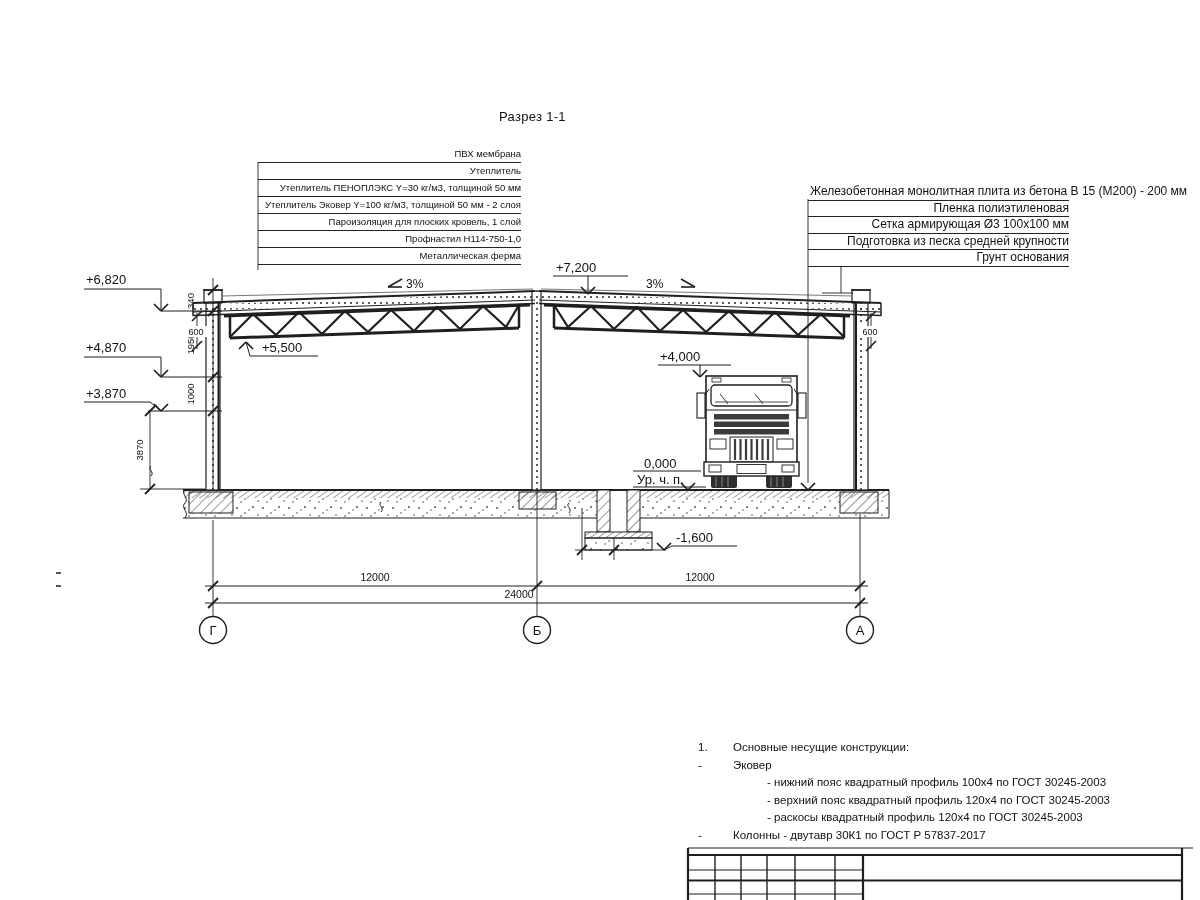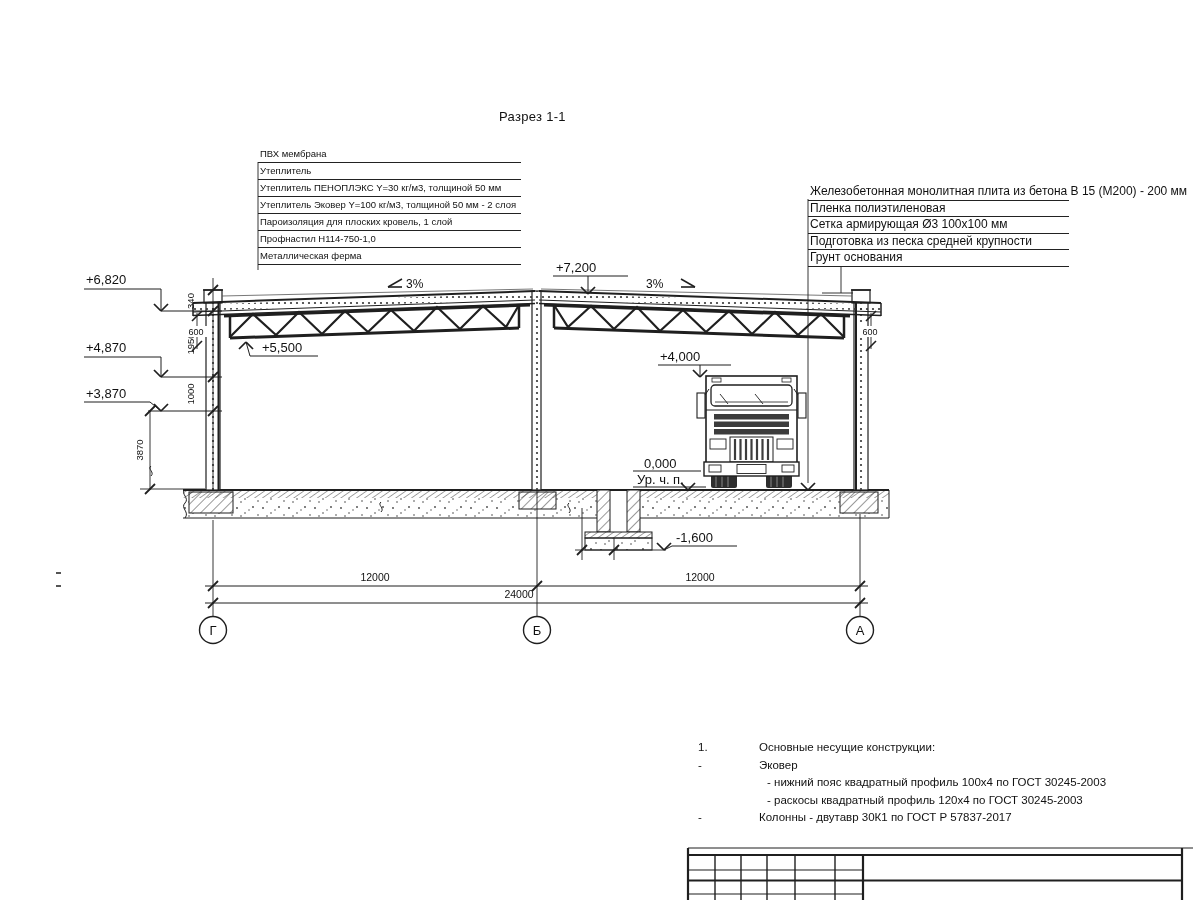--- a/index.html
+++ b/index.html
@@ -8,31 +8,31 @@
   svg{position:absolute;left:0;top:0;}
   svg text{font-family:"Liberation Sans",sans-serif;fill:#111;}
   .t13{font-size:13px;}
   .t10{font-size:10.5px;}
   .t95{font-size:9.5px;}
   .t9{font-size:9px;}
   .t12{font-size:12px;}
   .taxis{font-size:13px;}
   .ov{position:absolute;}
   .page-title{left:499px;top:109px;font-size:13px;letter-spacing:.3px;white-space:nowrap;}
-  .stack{position:absolute;}
+  .stack{position:absolute;text-align:right;}
   .stack .lrow{border-bottom:1px solid #222;white-space:nowrap;padding:0 0 1px 2px;}
   .stack-left{left:258px;top:146px;width:263px;font-size:9.5px;}
   .stack-left .lrow{height:15px;line-height:15px;}
   .stack-right{left:808px;top:184px;width:261px;font-size:12px;}
   .stack-right .lrow{height:14.5px;line-height:14.5px;}
   .notes{left:698px;top:739px;width:480px;font-size:11.5px;line-height:17.5px;}
   .nrow{display:flex;}
   .nmark{width:35px;flex:0 0 35px;}
   .nsub{padding-left:69px;white-space:nowrap;}
-  .ntext{white-space:nowrap;margin-left:26px;}
+  .ntext{white-space:nowrap;}
 </style>
 </head>
 <body>
 
 <div class="sheet">
 
 <svg width="1200" height="900" viewBox="0 0 1200 900">
   <defs>
     <pattern id="dots" width="6" height="6" patternUnits="userSpaceOnUse">
       <circle cx="3" cy="3" r="1.1" fill="#333"></circle>
@@ -360,20 +360,21 @@
 <div class="ov notes">
   <div class="nrow">
     <span class="nmark">1.</span>
     <span class="ntext">Основные несущие конструкции:</span>
   </div>
   <div class="nrow">
     <span class="nmark">-</span>
     <span class="ntext">Эковер</span>
   </div>
   <div class="nsub">- нижний пояс квадратный профиль 100х4 по ГОСТ 30245-2003</div>
+  <div class="nsub">- верхний пояс квадратный профиль 120х4 по ГОСТ 30245-2003</div>
   <div class="nsub">- раскосы квадратный профиль 120х4 по ГОСТ 30245-2003</div>
   <div class="nrow">
     <span class="nmark">-</span>
     <span class="ntext">Колонны - двутавр 30К1 по ГОСТ Р 57837-2017</span>
   </div>
 </div>
 
 </div>
 
 </body></html>

